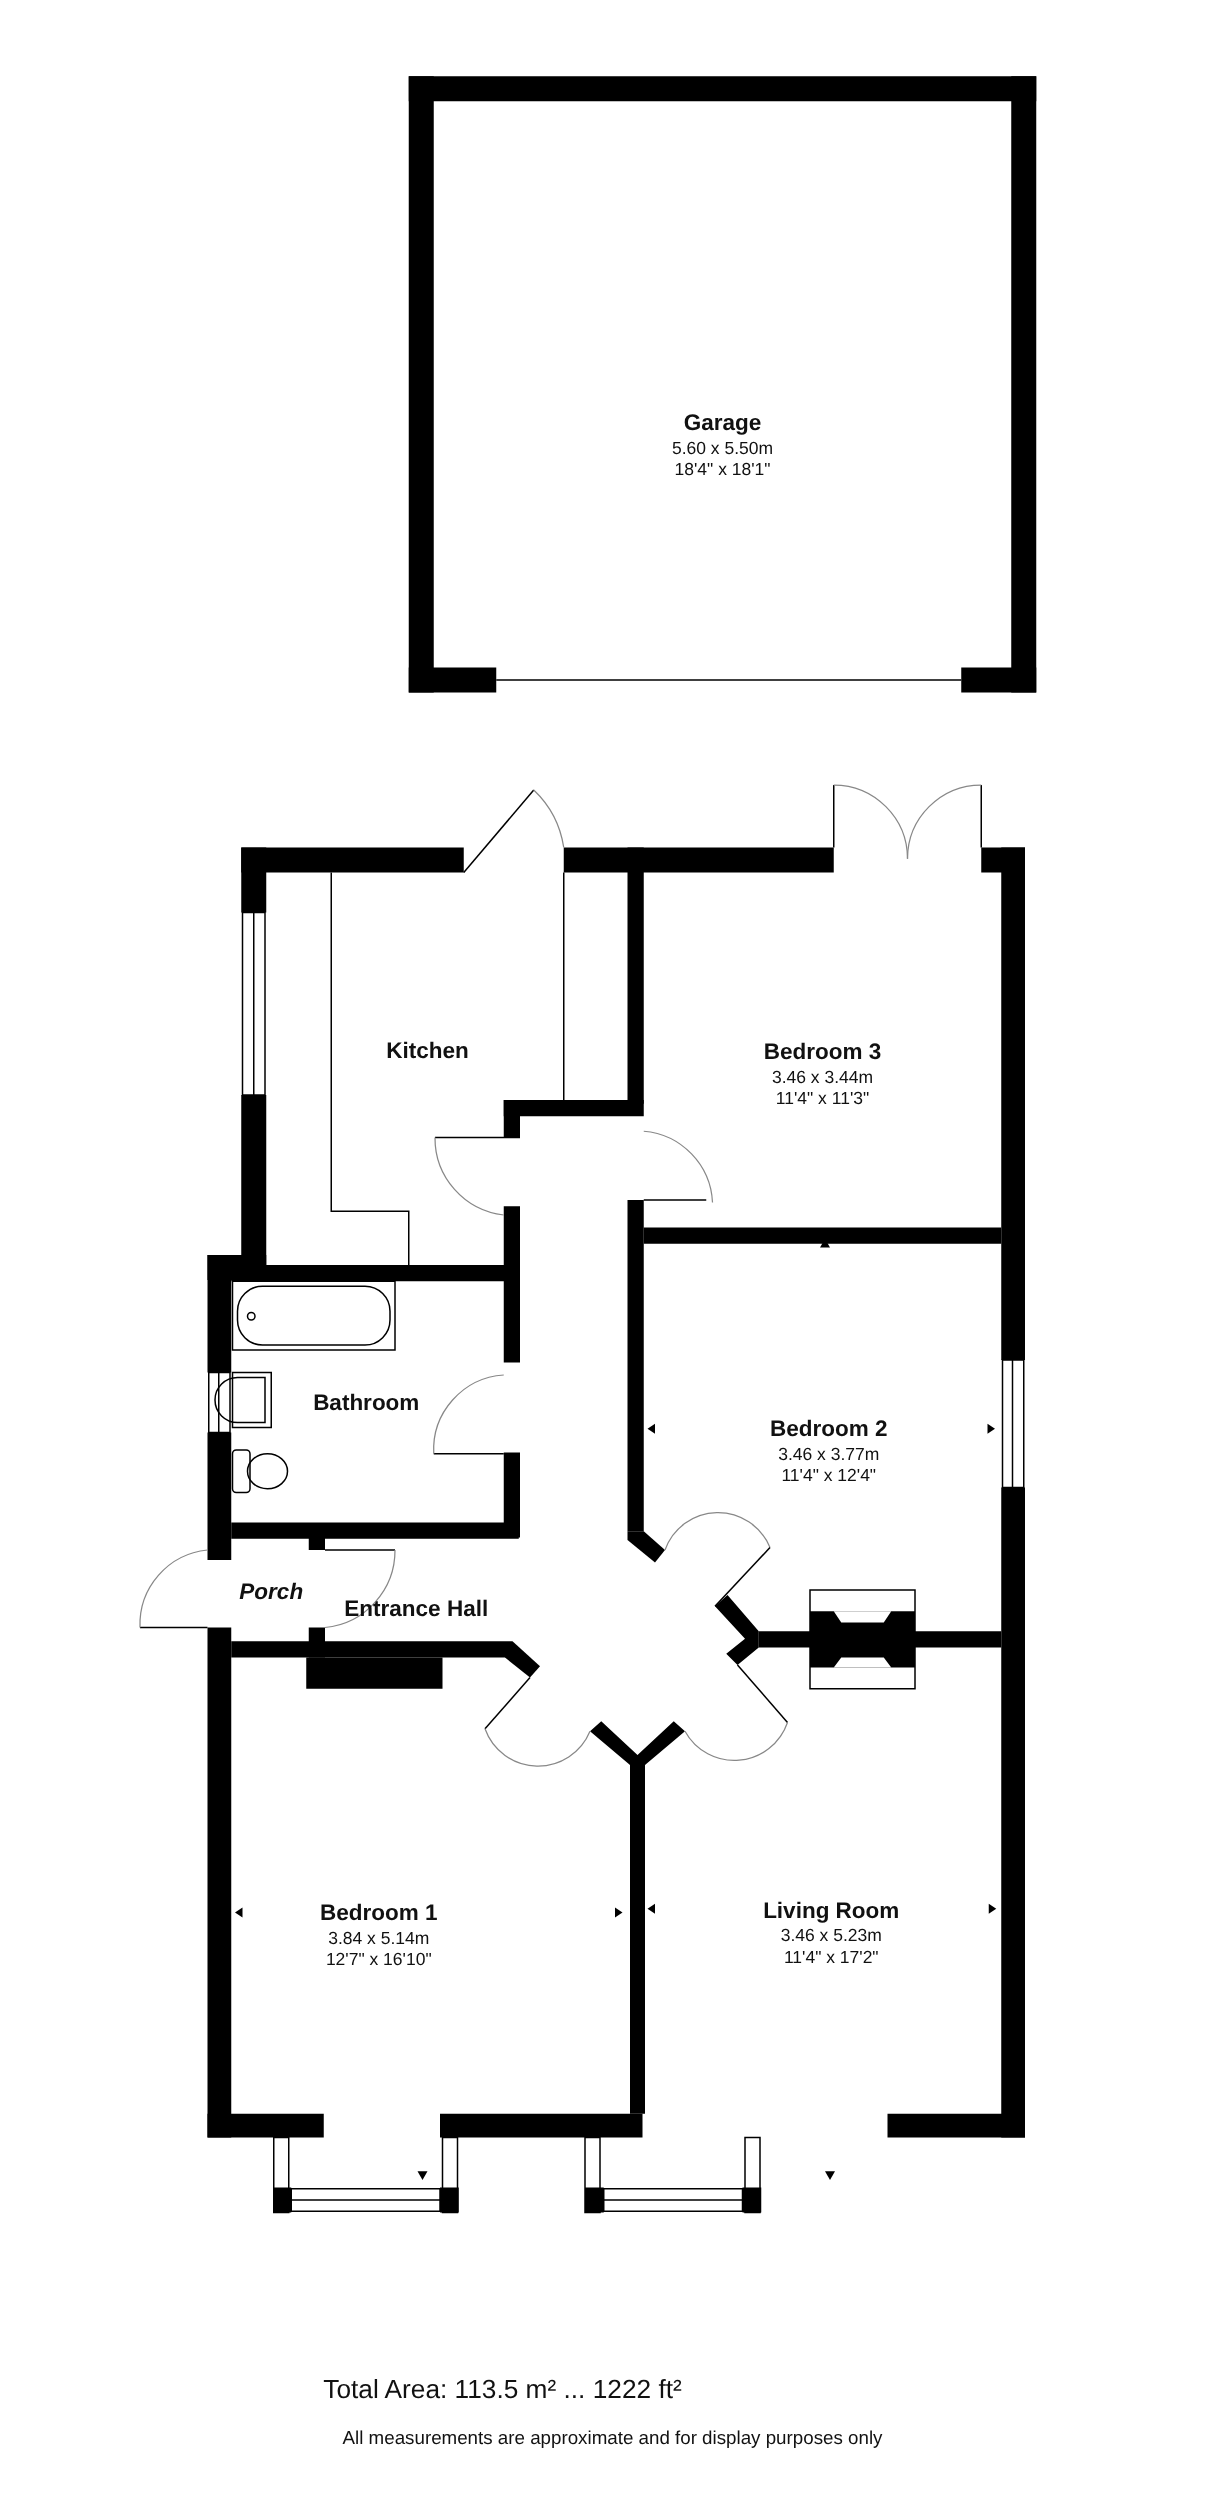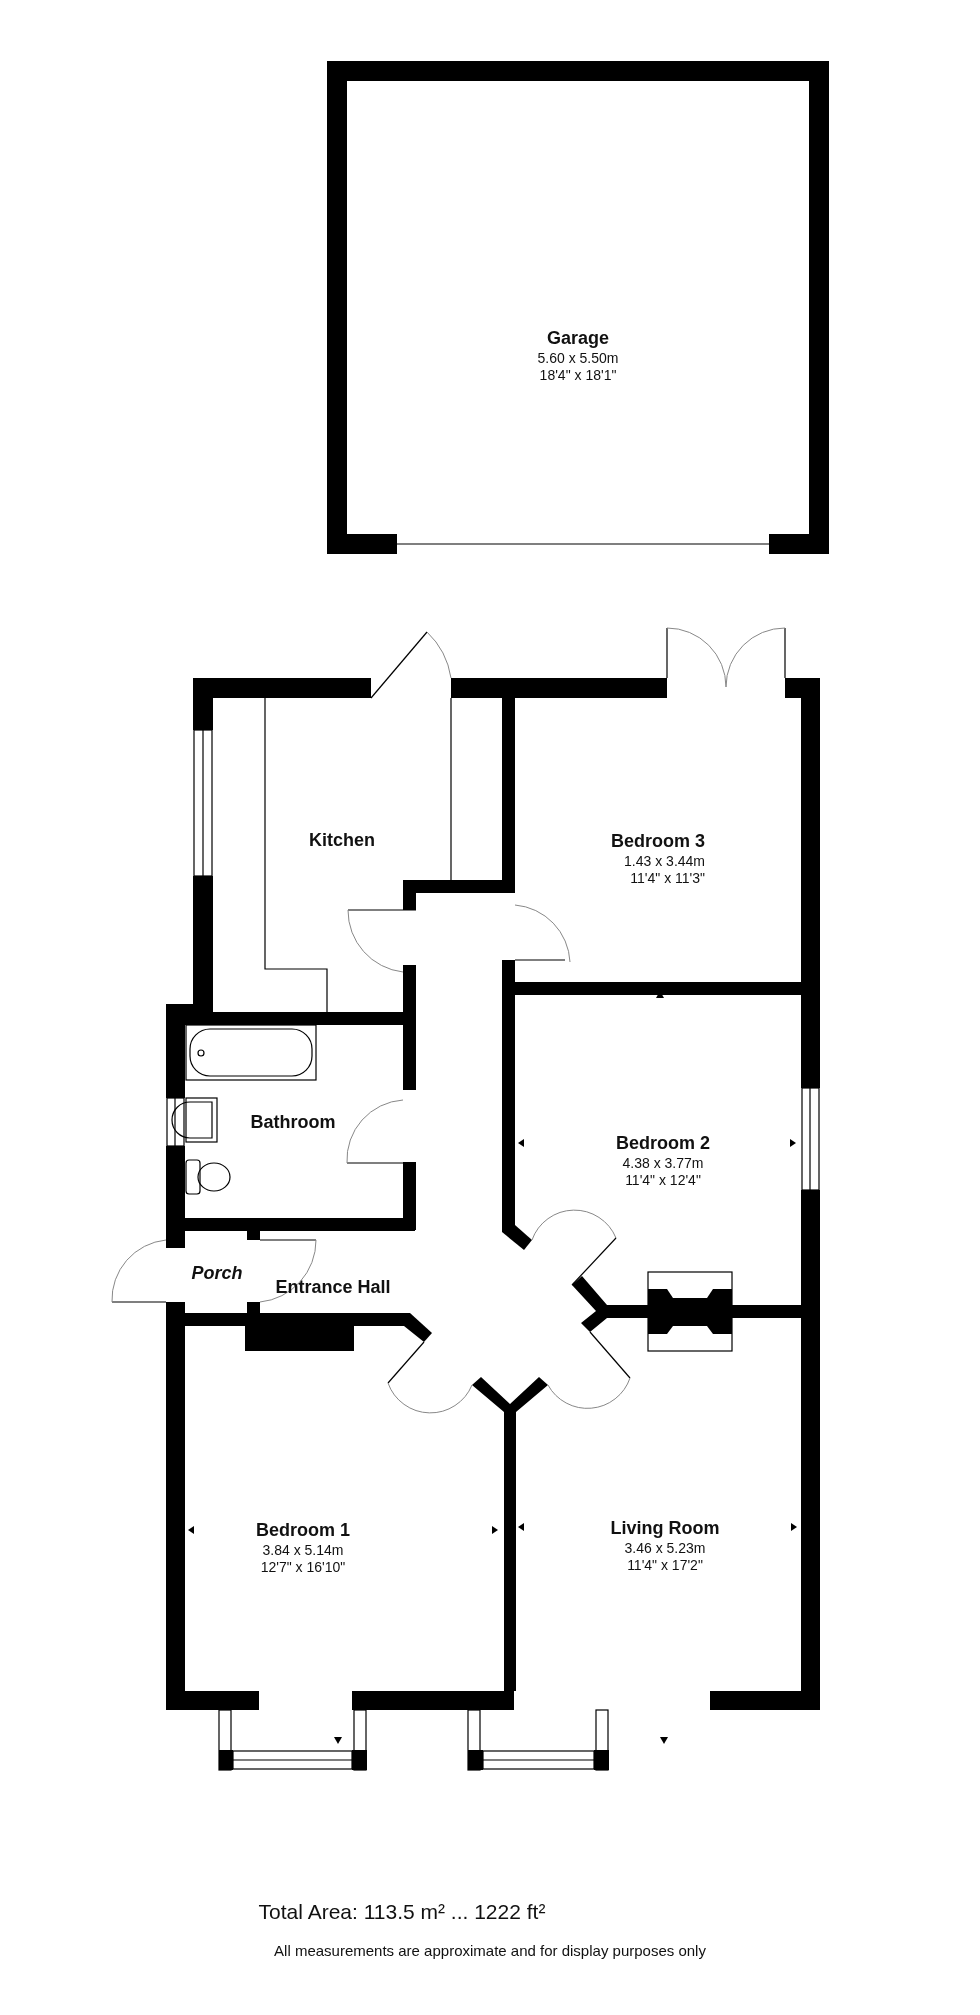--- a/index.html
+++ b/index.html
@@ -168,33 +168,33 @@
 <div class="label" style="left:578px; top:298px;margin-top:29px;">
   <span class="name">Garage</span>
   <span class="dim">5.60 x 5.50m</span>
   <span class="dim">18'4" x 18'1"</span>
 </div>
 
 <div class="label" style="left:342px; top:829px;">
   <span class="name">Kitchen</span>
 </div>
 
-<div class="label" style="left:658px; top:830px;text-align:right;">
+<div class="label" style="left:658px; top:830px;">
   <span class="name">Bedroom 3</span>
-  <span class="dim">1.43 x 3.44m</span>
+  <span class="dim">3.46 x 3.44m</span>
   <span class="dim">11'4" x 11'3"</span>
 </div>
 
 <div class="label" style="left:293px; top:1111px;">
   <span class="name">Bathroom</span>
 </div>
 
 <div class="label" style="left:663px; top:1132px;">
   <span class="name">Bedroom 2</span>
-  <span class="dim">4.38 x 3.77m</span>
+  <span class="dim">3.46 x 3.77m</span>
   <span class="dim">11'4" x 12'4"</span>
 </div>
 
 <div class="label" style="left:217px; top:1262px;font-style:italic;">
   <span class="name">Porch</span>
 </div>
 
 <div class="label" style="left:333px; top:1276px;">
   <span class="name">Entrance Hall</span>
 </div>

